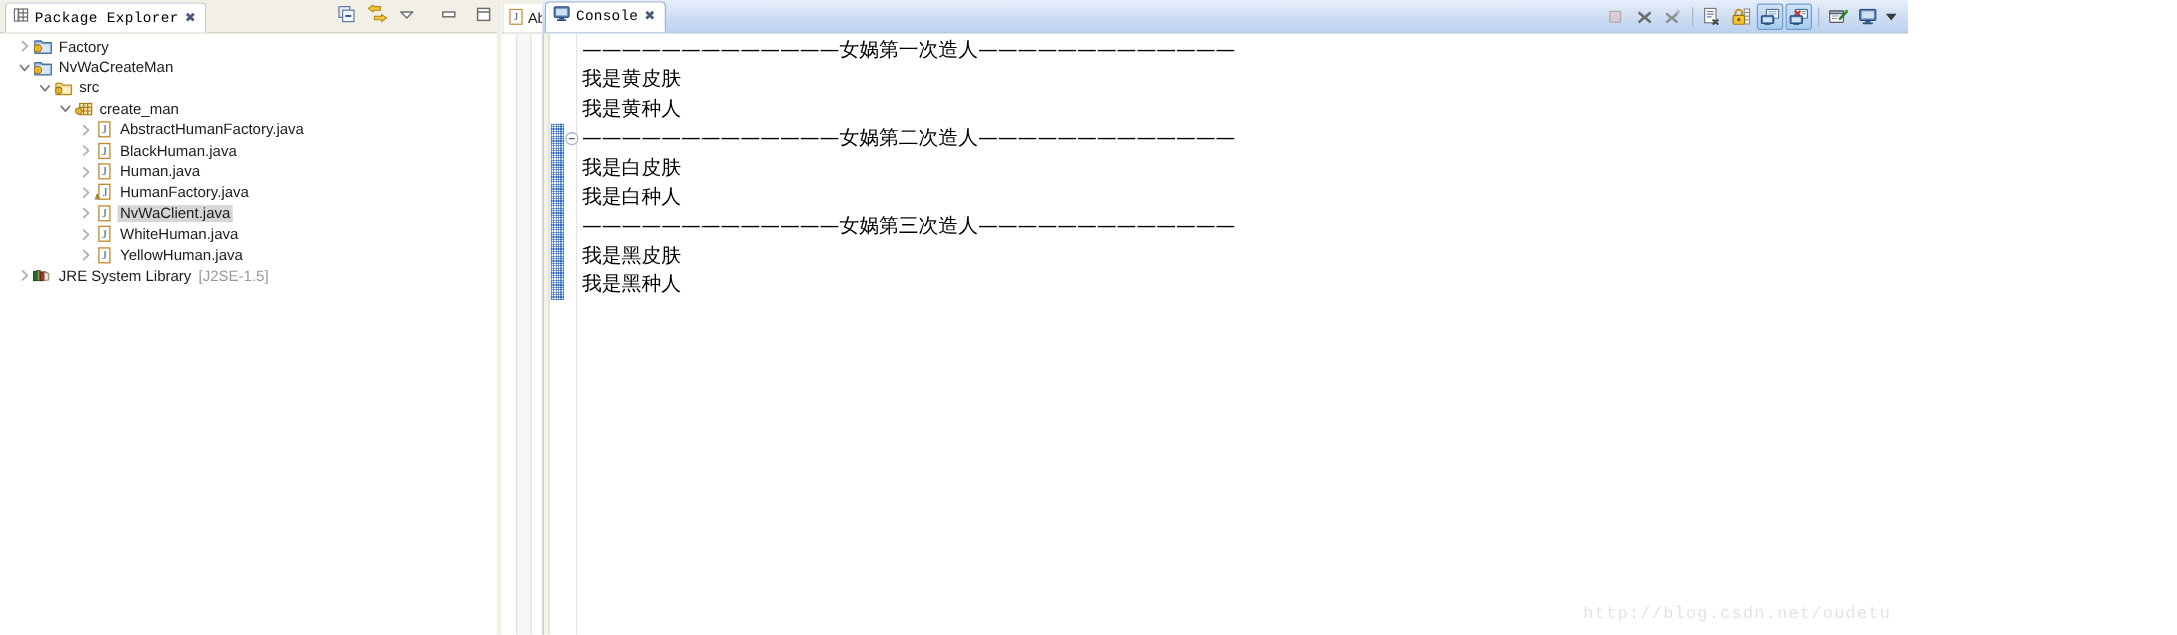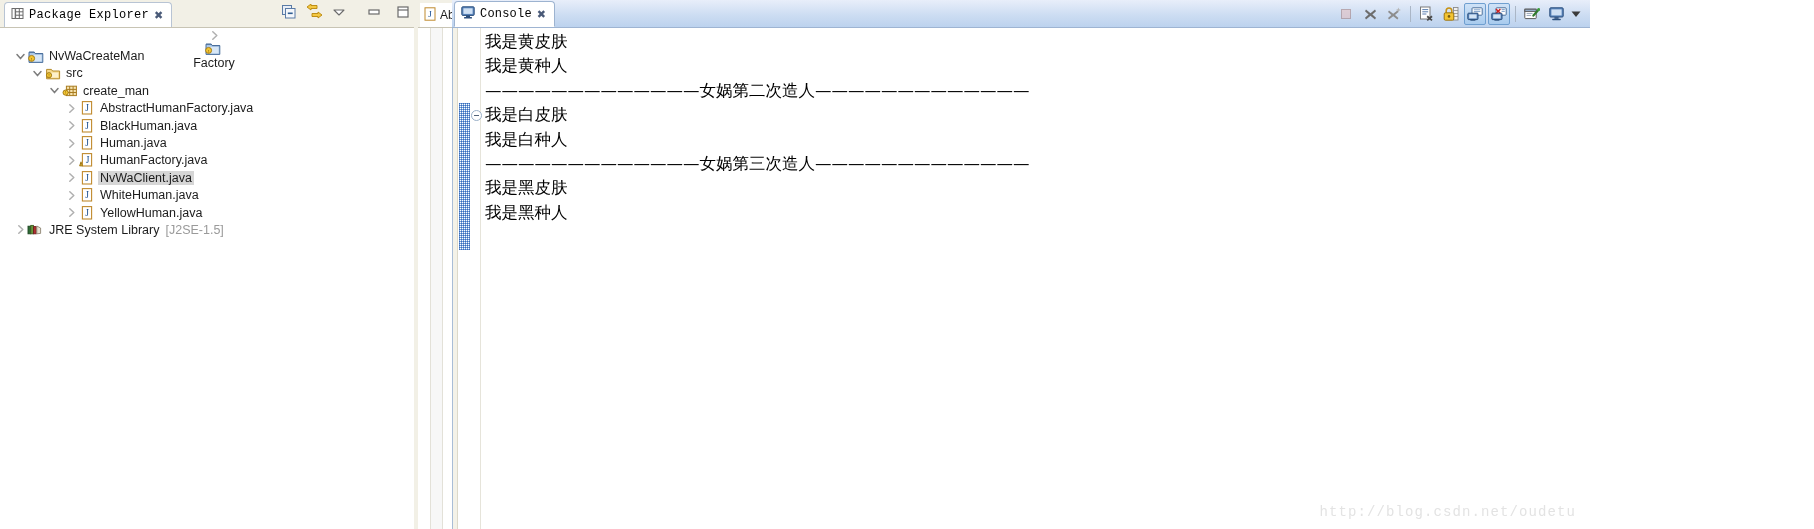--- a/index.html
+++ b/index.html
@@ -335,21 +335,21 @@
           <svg width="14" height="14" viewBox="0 0 14 14">
             <rect x="2" y="2" width="10" height="10" fill="#ffffff" stroke="#6b6b6b" stroke-width="1.2"></rect>
             <line x1="2" y1="5" x2="12" y2="5" stroke="#6b6b6b" stroke-width="1.2"></line>
           </svg>
         </span>
 
       </div>
     </div>
 
     <div id="tree">
-        <div class="tree-row" style="padding-left: 14px; flex-direction: column;">
+        <div class="tree-row" style="padding-left: 14px;">
           <span class="arrow">
             <svg width="11" height="11" viewBox="0 0 11 11">
               <path d="M3.8 1.8 L7.8 5.5 L3.8 9.2" fill="none" stroke="#b0b0b0" stroke-width="1.5" stroke-linecap="round" stroke-linejoin="round"></path>
             </svg>
           </span>
           <span class="ticon">
             <svg width="16" height="15" viewBox="0 0 16 15">
               <path d="M1 3.2 L6.2 3.2 L7.4 4.6 L14.8 4.6 L14.8 13.4 L1 13.4 Z" fill="#a9c7e8" stroke="#4a6f9c" stroke-width="1" stroke-linejoin="round"></path>
      <path d="M1 3.2 L6.2 3.2 L7.4 4.6 L14.8 4.6" fill="none" stroke="#4a6f9c" stroke-width="1"></path>
      <path d="M2.2 5.8 L13.6 5.8 L13.6 12.4 L2.2 12.4 Z" fill="#d8e7f6"></path>
@@ -665,20 +665,21 @@
         </div>
 
       </div>
     </div>
 
     <div id="console-body">
       <div class="cm-strip-a"></div>
       <div class="cm-strip-b"></div>
       <div class="cm-strip-c"></div>
       <div id="console-text">
+          <div class="cline">—————————————女娲第一次造人—————————————</div>
           <div class="cline">我是黄皮肤</div>
           <div class="cline">我是黄种人</div>
           <div class="cline">—————————————女娲第二次造人—————————————</div>
           <div class="cline">我是白皮肤</div>
           <div class="cline">我是白种人</div>
           <div class="cline">—————————————女娲第三次造人—————————————</div>
           <div class="cline">我是黑皮肤</div>
           <div class="cline">我是黑种人</div>
         </div>
       <div id="watermark">http://blog.csdn.net/oudetu</div>

